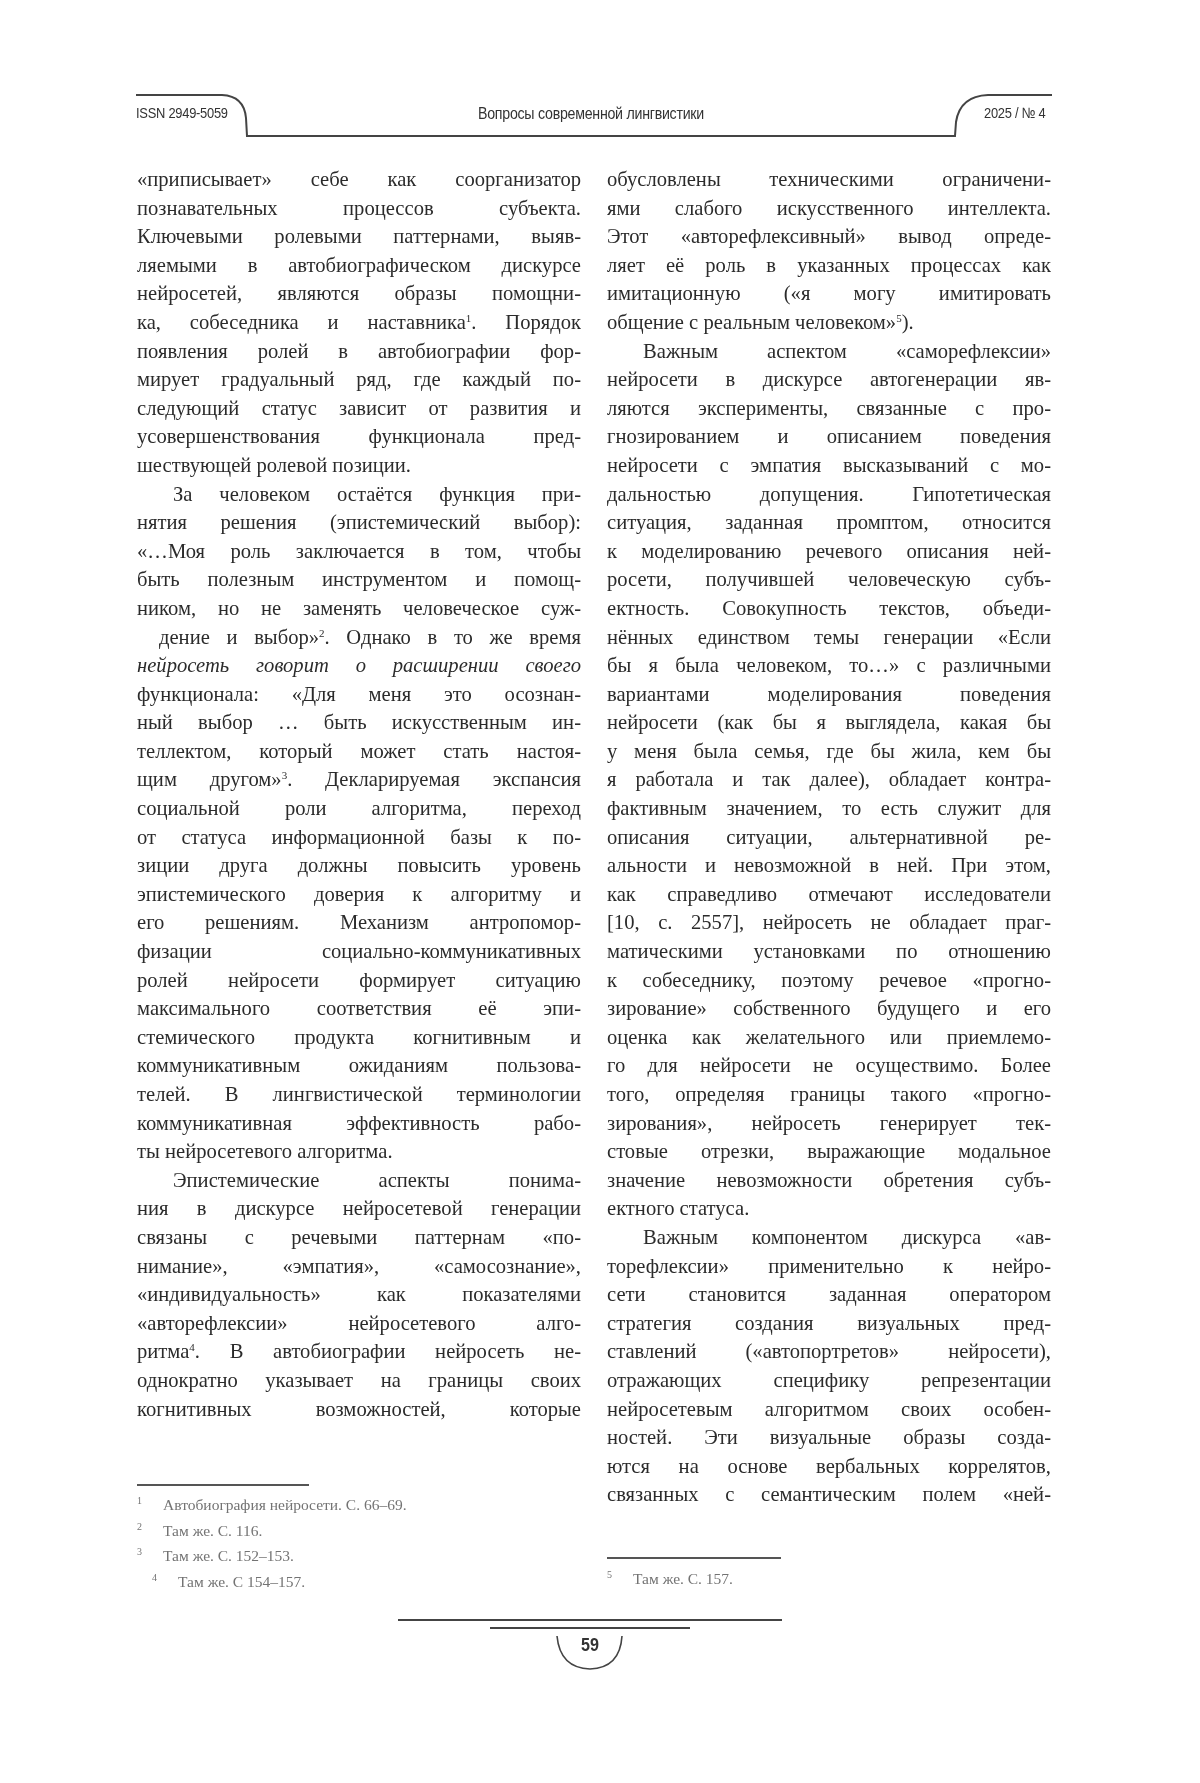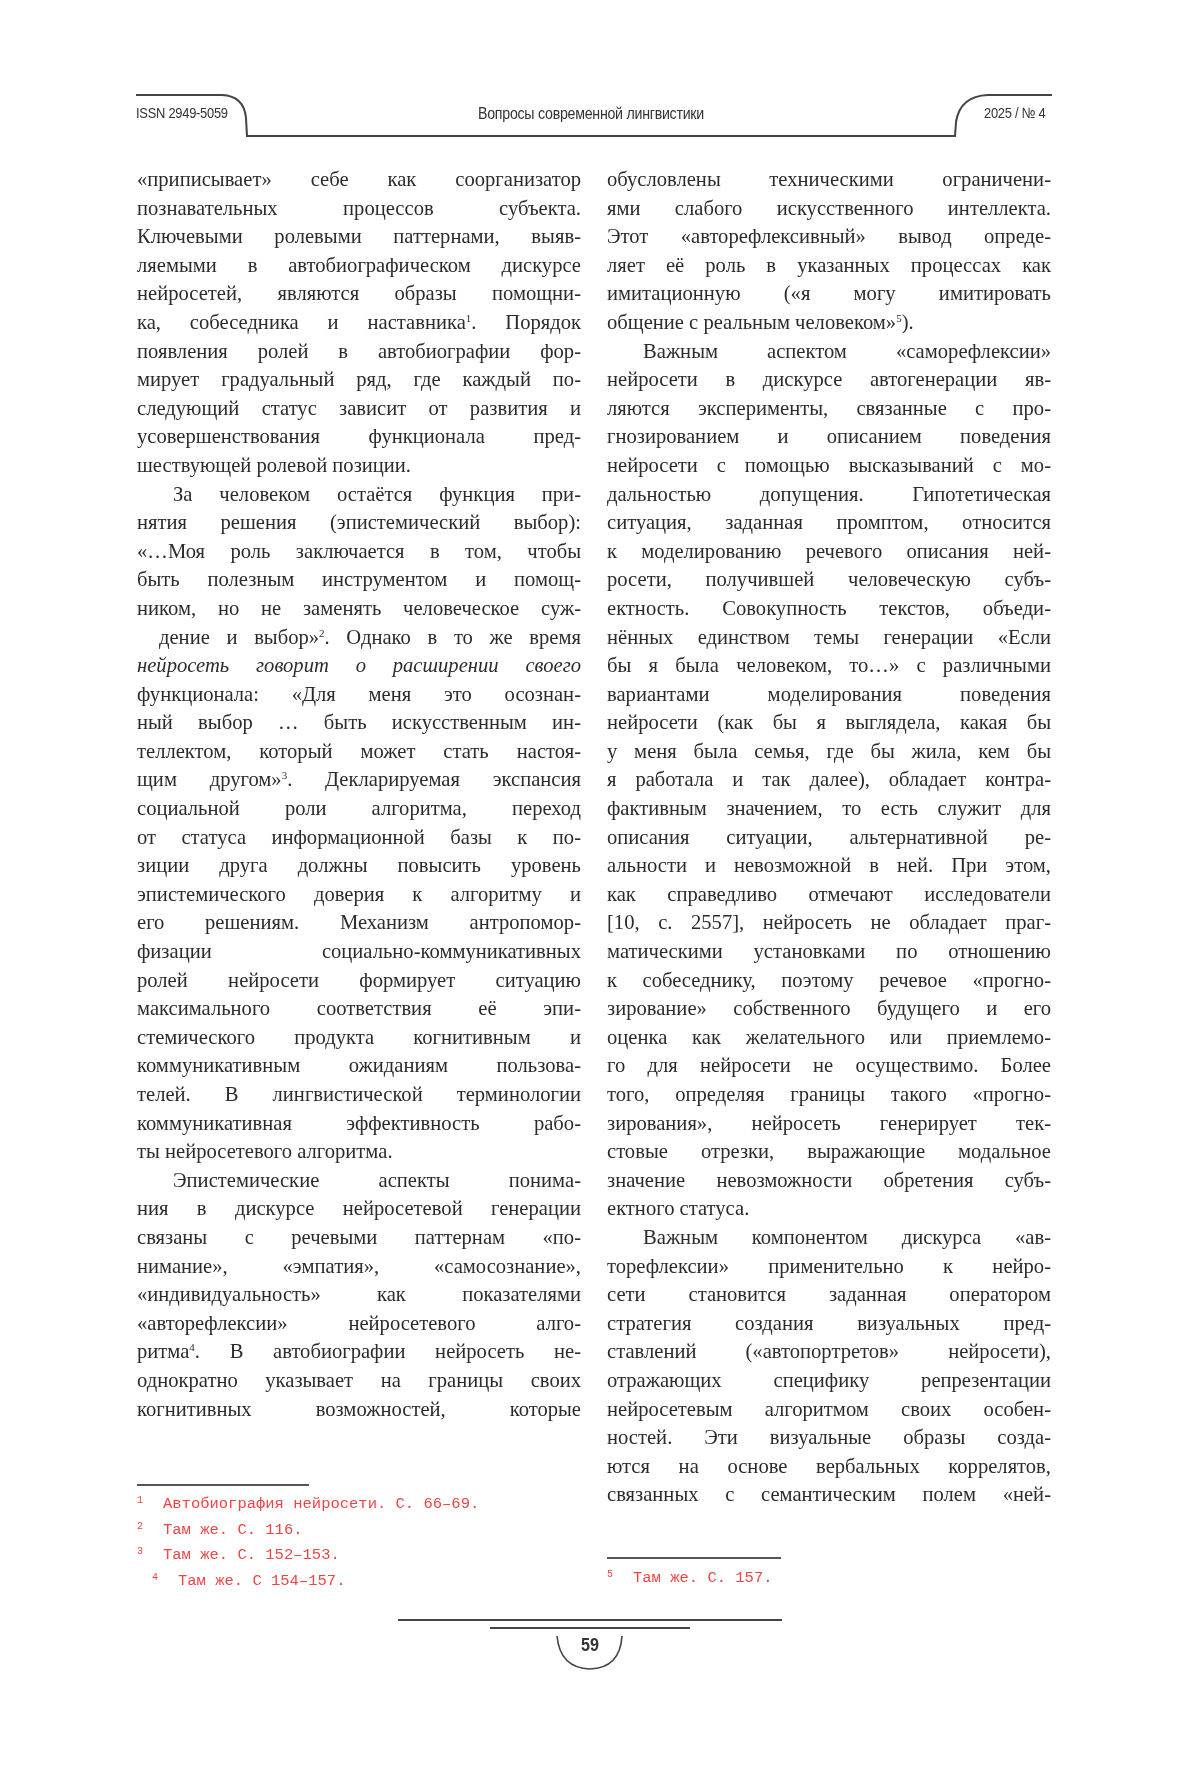--- a/index.html
+++ b/index.html
@@ -9,21 +9,21 @@
   .hdr-issn { left:136px; }
   .hdr-title { left:478px; font-size:16.5px; }
   .hdr-issue { left:984px; }
   .col { position:absolute; width:444px; font-family:"Liberation Serif", serif; font-size:20.6px; color:#2b2b2b; }
   .col-left { left:137px; top:165px; }
   .col-right { left:607px; top:165px; }
   .line { display:block; height:28.6px; line-height:28.6px; text-align:justify; text-align-last:justify; white-space:nowrap; }
   .line.last { text-align-last:left; }
   .line.indent { text-indent:36px; }
   .fn-rule { position:absolute; height:1.5px; background:#555; }
-  .fn { position:absolute; font-family:Liberation Mono, monospace; font-size:15.5px; color:#ef4444; white-space:nowrap; height:25px; line-height:25px; }
+  .fn { position:absolute; font-family:Liberation Serif, serif; font-size:15.5px; color:#737373; white-space:nowrap; height:25px; line-height:25px; }
   .fn .num { display:inline-block; width:26px; font-size:10px; vertical-align:top; line-height:18px; }
   .footer-svg { position:absolute; left:0; top:0; }
   .page-num { position:absolute; left:572px; top:1634px; width:36px; text-align:center; font-family:"Liberation Sans", sans-serif; font-weight:bold; font-size:19px; color:#333; transform:scaleX(0.85); }
   sup { font-size:11px; line-height:0; vertical-align:7px; }
 </style>
 </head>
 <body>
 
 <svg class="hdr-svg" width="1200" height="160" viewBox="0 0 1200 160">
   <path d="M136 95 L222 95 Q244 96 246 118 L247 136 L955 136 L956 122 Q960 96 988 95 L1052 95" fill="none" stroke="#444" stroke-width="2"></path>
@@ -82,21 +82,21 @@
     <span class="line" style="white-space: normal; overflow: hidden;"><span>обусловлены техническими ограничени-</span></span>
     <span class="line" style="white-space: normal; overflow: hidden;"><span>ями слабого искусственного интеллекта.</span></span>
     <span class="line" style="white-space: normal; overflow: hidden;"><span>Этот «авторефлексивный» вывод опреде-</span></span>
     <span class="line" style="white-space: normal; overflow: hidden;"><span>ляет её роль в указанных процессах как</span></span>
     <span class="line" style="white-space: normal; overflow: hidden;"><span>имитационную («я могу имитировать</span></span>
     <span class="line last"><span>общение с реальным человеком»</span><sup>5</sup><span>).</span></span>
     <span class="line indent" style="white-space: normal; overflow: hidden;"><span>Важным аспектом «саморефлексии»</span></span>
     <span class="line" style="white-space: normal; overflow: hidden;"><span>нейросети в дискурсе автогенерации яв-</span></span>
     <span class="line" style="white-space: normal; overflow: hidden;"><span>ляются эксперименты, связанные с про-</span></span>
     <span class="line" style="white-space: normal; overflow: hidden;"><span>гнозированием и описанием поведения</span></span>
-    <span class="line" style="white-space: normal; overflow: hidden;"><span>нейросети с помощью высказываний с мо-</span></span>
+    <span class="line" style="white-space: normal; overflow: hidden;"><span>нейросети с эмпатия высказываний с мо-</span></span>
     <span class="line" style="white-space: normal; overflow: hidden;"><span>дальностью допущения. Гипотетическая</span></span>
     <span class="line" style="white-space: normal; overflow: hidden;"><span>ситуация, заданная промптом, относится</span></span>
     <span class="line" style="white-space: normal; overflow: hidden;"><span>к моделированию речевого описания ней-</span></span>
     <span class="line" style="white-space: normal; overflow: hidden;"><span>росети, получившей человеческую субъ-</span></span>
     <span class="line" style="white-space: normal; overflow: hidden;"><span>ектность. Совокупность текстов, объеди-</span></span>
     <span class="line" style="white-space: normal; overflow: hidden;"><span>нённых единством темы генерации «Если</span></span>
     <span class="line" style="white-space: normal; overflow: hidden;"><span>бы я была человеком, то…» с различными</span></span>
     <span class="line" style="white-space: normal; overflow: hidden;"><span>вариантами моделирования поведения</span></span>
     <span class="line" style="white-space: normal; overflow: hidden;"><span>нейросети (как бы я выглядела, какая бы</span></span>
     <span class="line" style="white-space: normal; overflow: hidden;"><span>у меня была семья, где бы жила, кем бы</span></span>

